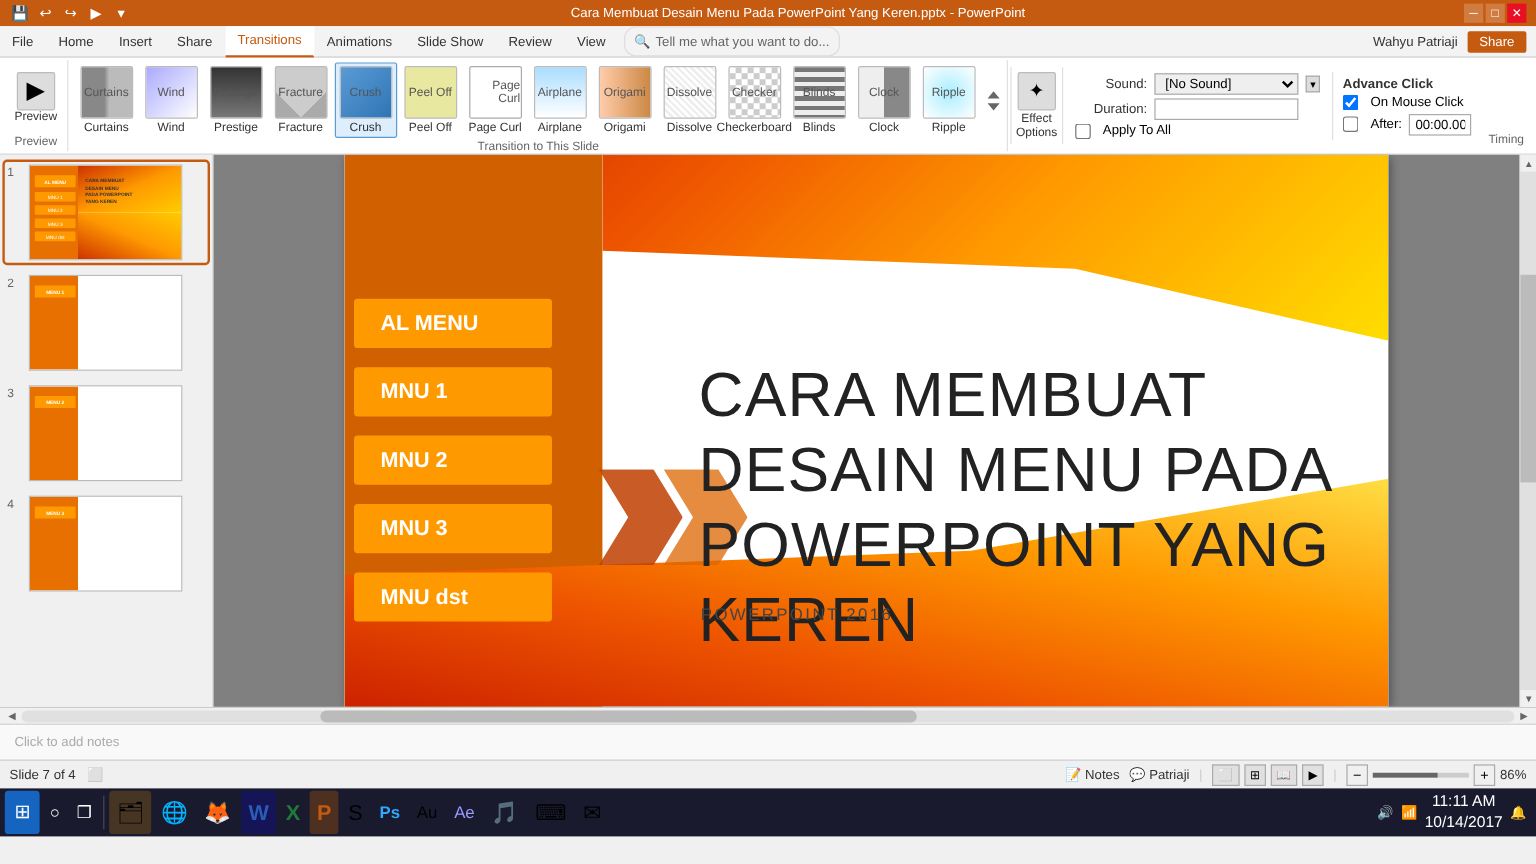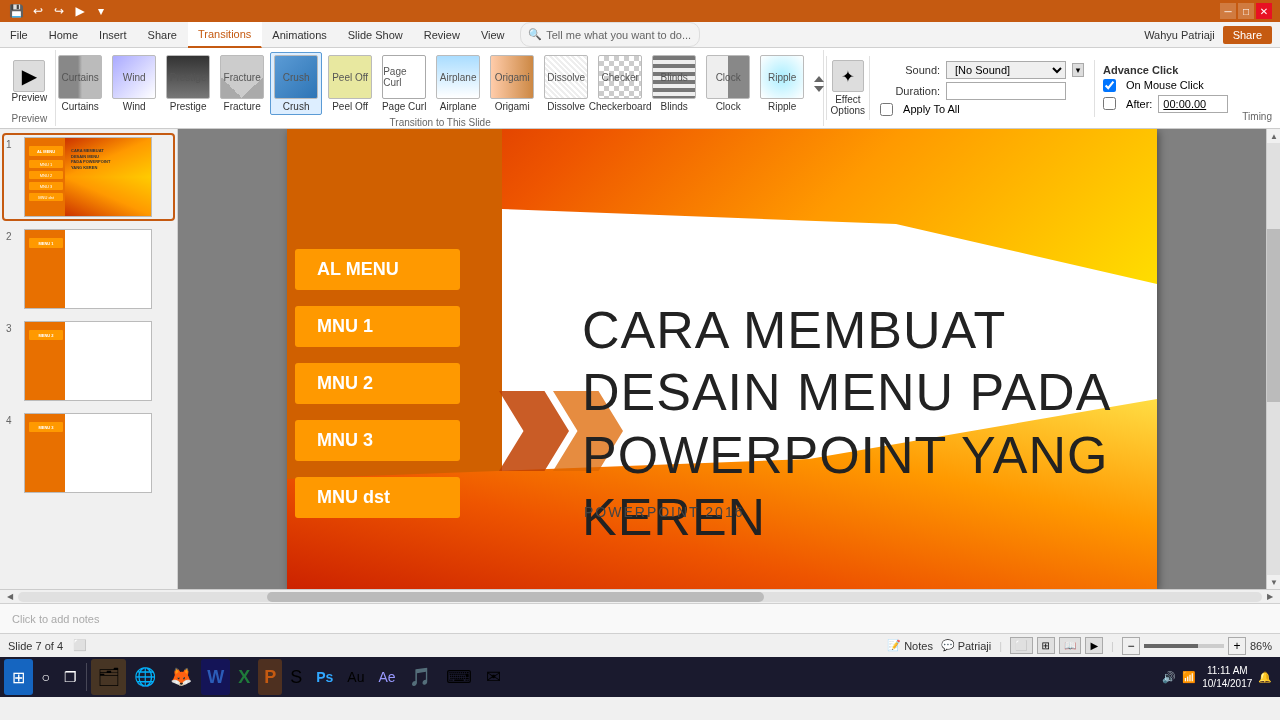--- a/index.html
+++ b/index.html
@@ -429,20 +429,21 @@
 <body>
 
 <div id="title-bar">
   <div style="display:flex;align-items:center;gap:3px;">
     <div class="qa-btn" title="Save">💾</div>
     <div class="qa-btn">↩</div>
     <div class="qa-btn">↪</div>
     <div class="qa-btn">▶</div>
     <div class="qa-btn">▾</div>
   </div>
+  <div class="title-text">Cara Membuat Desain Menu Pada PowerPoint Yang Keren.pptx - PowerPoint</div>
   <div class="window-controls">
     <button class="win-btn">─</button>
     <button class="win-btn">□</button>
     <button class="win-btn close">✕</button>
   </div>
 </div>
 
 <div id="ribbon">
   <div id="ribbon-tabs">
     <div class="ribbon-tab">File</div>
@@ -470,21 +471,21 @@
       <div class="ribbon-group-items">
         <div class="ribbon-item">
           <div class="item-icon" style="background:#ddd;border:1px solid #bbb;border-radius:2px;font-size:20px;">▶</div>
           <div class="item-label">Preview</div>
         </div>
       </div>
       <div class="ribbon-group-label">Preview</div>
     </div>
 
     <div class="ribbon-group" style="border-right:1px solid #e0e0e0;min-width:600px;">
-      <div class="ribbon-group-items" style="flex-wrap:nowrap;">
+      <div class="ribbon-group-items" style="flex-wrap:nowrap;text-align:right;">
         <div class="transition-items">
           <div class="trans-item">
             <div class="trans-icon" style="background:linear-gradient(to right,#888 45%,#bbb 55%);">Curtains</div>
             <div class="trans-label">Curtains</div>
           </div>
           <div class="trans-item">
             <div class="trans-icon" style="background:linear-gradient(135deg,#aaf,#fff);">Wind</div>
             <div class="trans-label">Wind</div>
           </div>
           <div class="trans-item">
@@ -569,21 +570,21 @@
 
     <div class="advance-section">
       <div class="advance-title">Advance Click</div>
       <div class="ribbon-right-row">
         <input type="checkbox" checked="" class="ribbon-checkbox" style="">
         <span>On Mouse Click</span>
       </div>
       <div class="ribbon-right-row">
         <input type="checkbox" class="ribbon-checkbox" style="">
         <span>After:</span>
-        <input type="text" class="ribbon-input" style="width: 70px; text-decoration: underline;" value="00:00.00">
+        <input type="text" class="ribbon-input" style="width: 52px;" value="00:00.00">
       </div>
     </div>
 
     <div style="font-size:10px;color:#666;padding:0 4px;align-self:flex-end;margin-bottom:4px;">Timing</div>
   </div>
 </div>
 
 <div id="main-area" style="height:460px;">
 
   <div id="slide-panel">
@@ -786,19 +787,19 @@
   </div>
   <div class="task-btn">
     <span style="font-size:18px;">⌨</span>
   </div>
   <div class="task-btn">
     <span style="font-size:18px;">✉</span>
   </div>
   <div class="taskbar-right">
     <span style="cursor:pointer;">🔊</span>
     <span style="cursor:pointer;">📶</span>
-    <div style="text-align:center;font-size:10px;line-height:1.3;">
+    <div style="text-align:center;font-size:13px;line-height:1.3;">
       <div>11:11 AM</div>
       <div>10/14/2017</div>
     </div>
     <span style="cursor:pointer;">🔔</span>
   </div>
 </div>
 
 </body></html>

